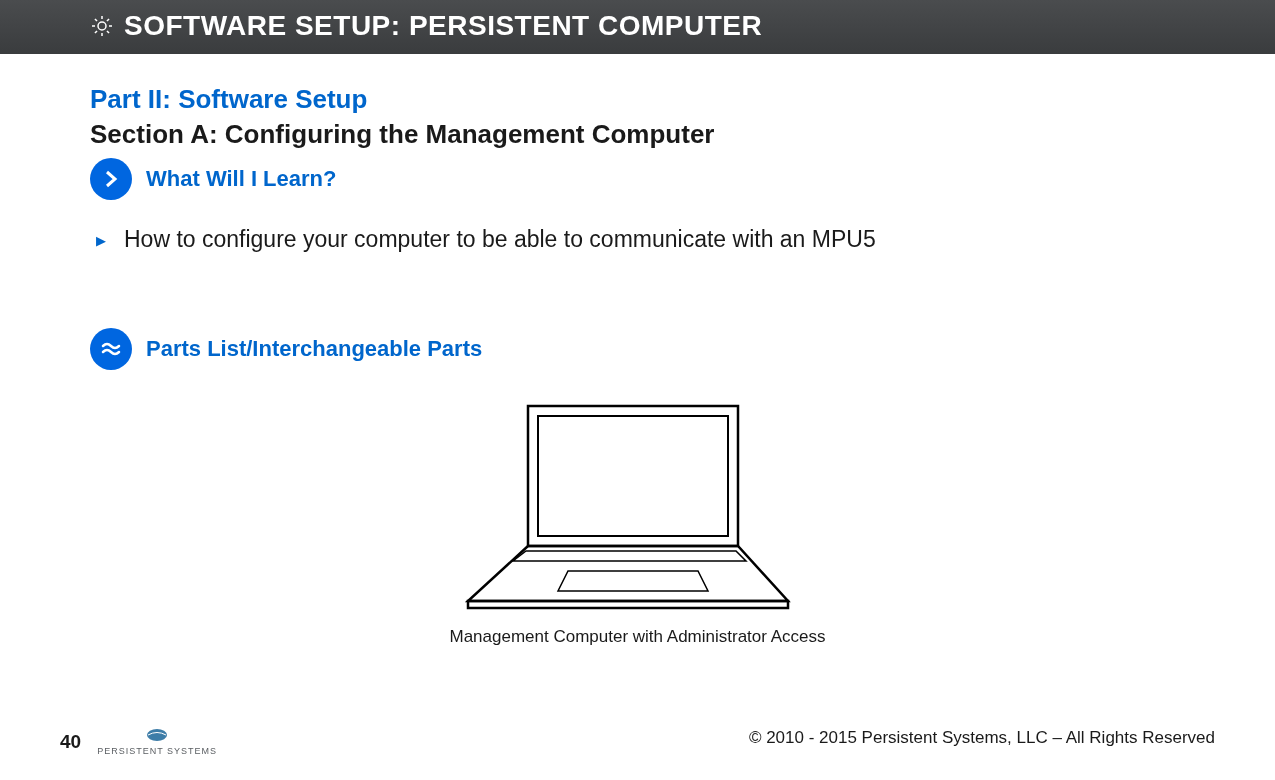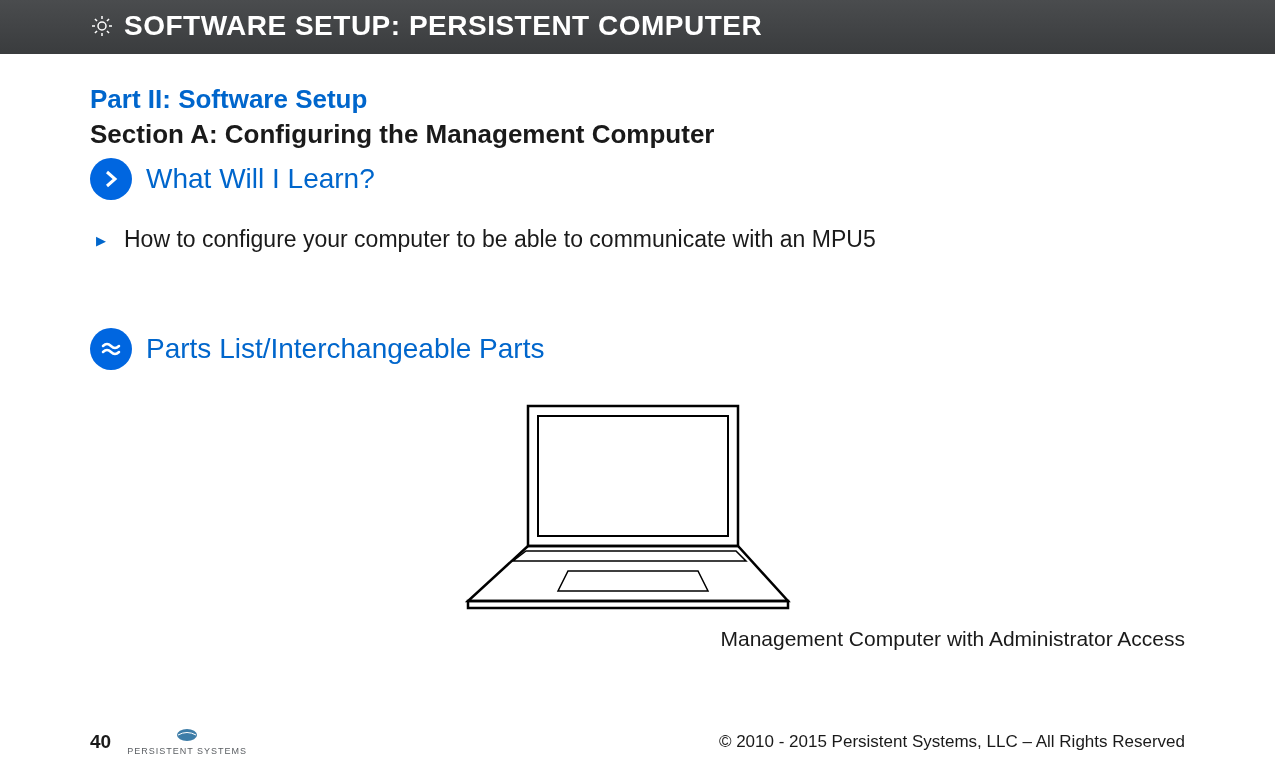--- a/index.html
+++ b/index.html
@@ -69,22 +69,22 @@
       border-radius: 50%;
       background: #0066e0;
       display: flex;
       align-items: center;
       justify-content: center;
       flex-shrink: 0;
     }
     
     .section-label {
       color: #0066cc;
-      font-size: 28px;
-      font-weight: normal;
+      font-size: 22px;
+      font-weight: bold;
     }
     
     .bullet-item {
       display: flex;
       align-items: flex-start;
       gap: 18px;
       padding-left: 6px;
       margin-bottom: 75px;
     }
     
@@ -110,33 +110,32 @@
       margin-top: 20px;
     }
     
     .laptop-svg {
       display: inline-block;
       margin-bottom: 12px;
     }
     
     .caption {
       color: #1a1a1a;
-      font-size: 21px;
-      text-align: right;
+      font-size: 17px;
+      text-align: center;
     }
     
     .footer {
       position: absolute;
       bottom: 24px;
       left: 0;
       right: 0;
-      padding: 0 90px;
+      padding: 0 60px;
       display: flex;
       justify-content: space-between;
-      align-items: center;
     }
     
     .footer-left {
       display: flex;
       align-items: center;
       gap: 16px;
     }
     
     .page-number {
       color: #1a1a1a;

